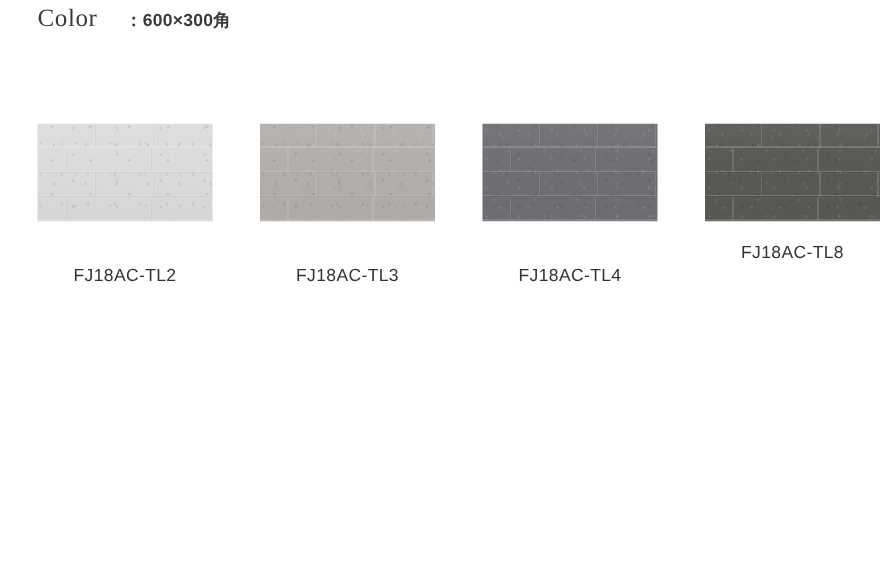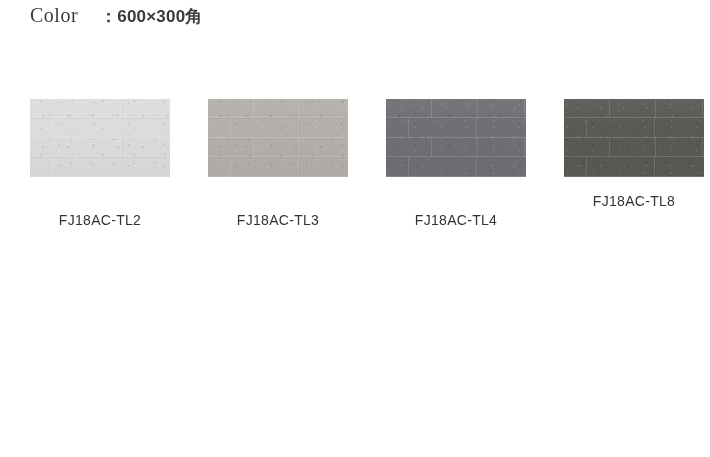--- a/index.html
+++ b/index.html
@@ -27,21 +27,21 @@
   }
   .header-title {
     font-family: "Liberation Serif", serif;
     font-size: 20px;
     font-weight: 400;
     color: #3a3a3a;
     letter-spacing: 0.5px;
   }
   .header-spec {
     font-family: "Liberation Sans", sans-serif;
-    font-size: 17px;
+    font-size: 14px;
     font-weight: bold;
     color: #3a3a3a;
     margin-left: 22px;
     letter-spacing: 0.2px;
   }
 
   
   .swatch-grid {
     position: absolute;
     left: 30px;

